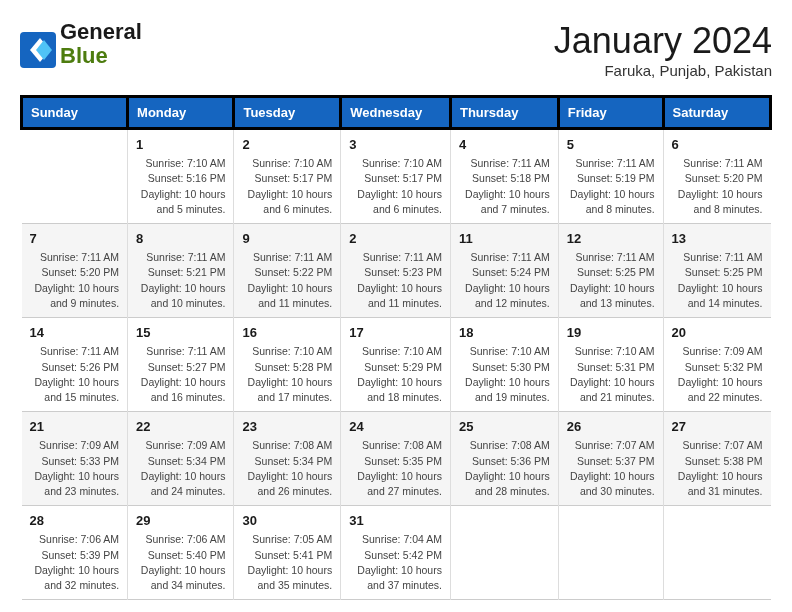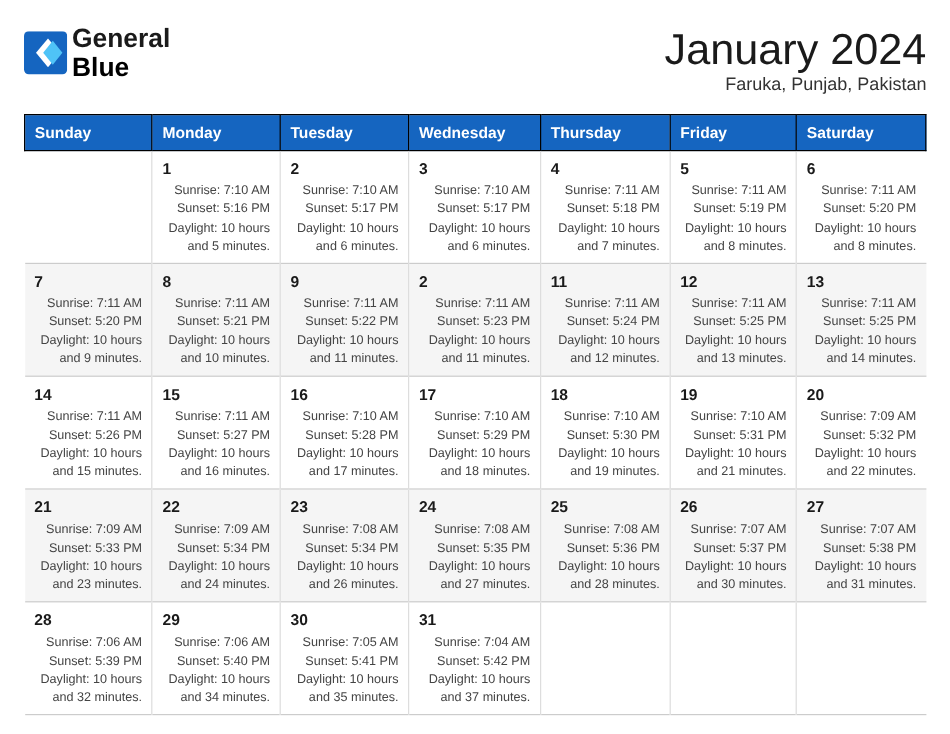--- a/index.html
+++ b/index.html
@@ -11,29 +11,29 @@
       padding: 20px;
     }
     .header {
       display: flex;
       justify-content: space-between;
       align-items: flex-start;
       margin-bottom: 16px;
     }
     .logo {
       display: flex;
-      align-items: center;
+      align-items: flex-end;
     }
     .logo-text {
       font-size: 22px;
       font-weight: bold;
       color: #1a1a1a;
       line-height: 1.1;
     }
-    .logo-text .blue { color: #000000; }
+    .logo-text .blue { color: #4d7c0f; }
     .logo-icon {
       width: 36px;
       height: 36px;
       margin-right: 4px;
     }
     .title-area {
       text-align: right;
     }
     .month-title {
       font-size: 36px;
@@ -49,21 +49,21 @@
       border-collapse: collapse;
       font-size: 11px;
     }
     thead tr th {
       background-color: #1565c0;
       color: #fff;
       text-align: left;
       padding: 7px 8px;
       font-size: 13px;
       font-weight: bold;
-      border: 1px solid #000000;
+      border: 3px solid #000000;
     }
     tbody tr {
       border-bottom: 1px solid #ccc;
     }
     tbody tr:nth-child(even) {
       background-color: #f5f5f5;
     }
     tbody tr:nth-child(odd) {
       background-color: #fff;
     }

